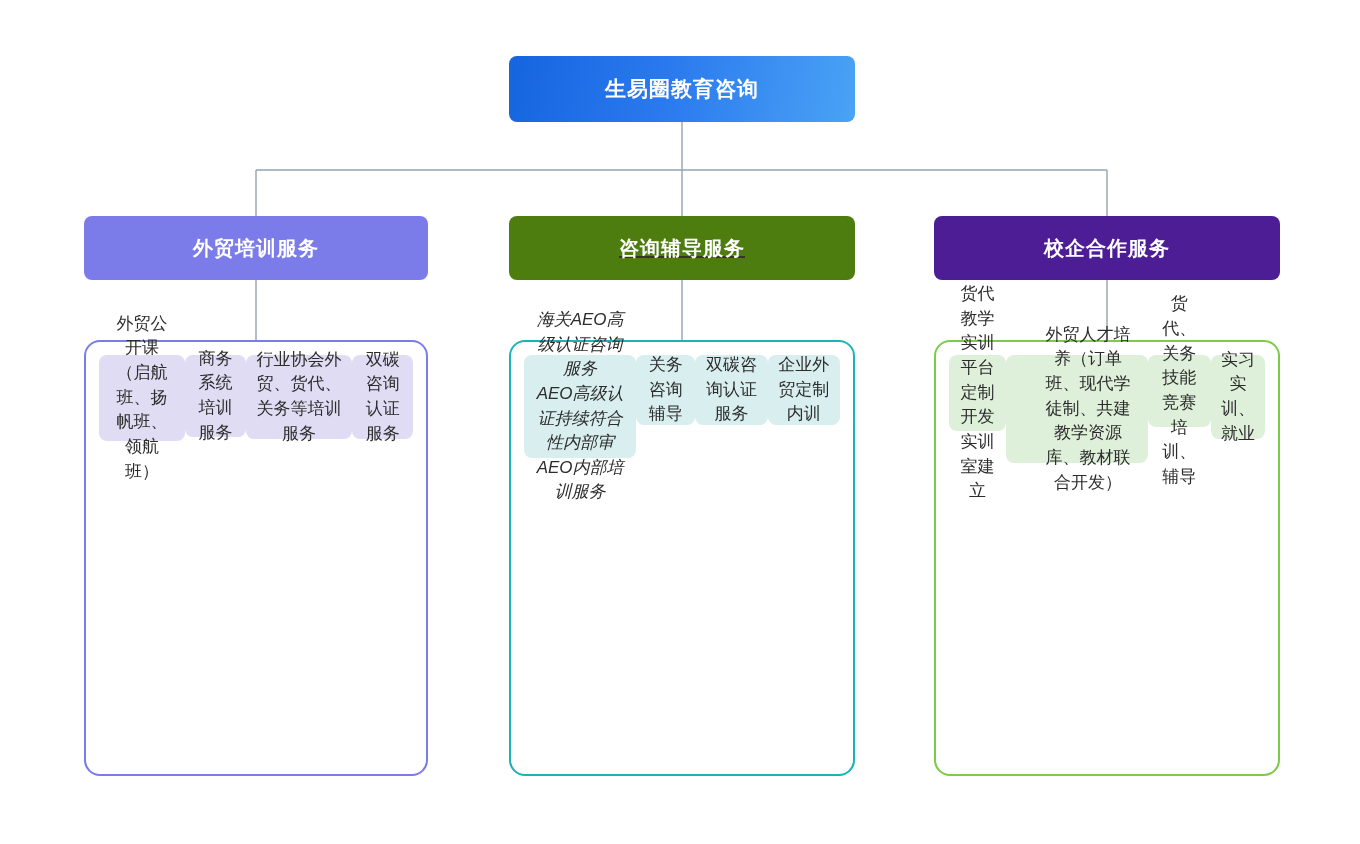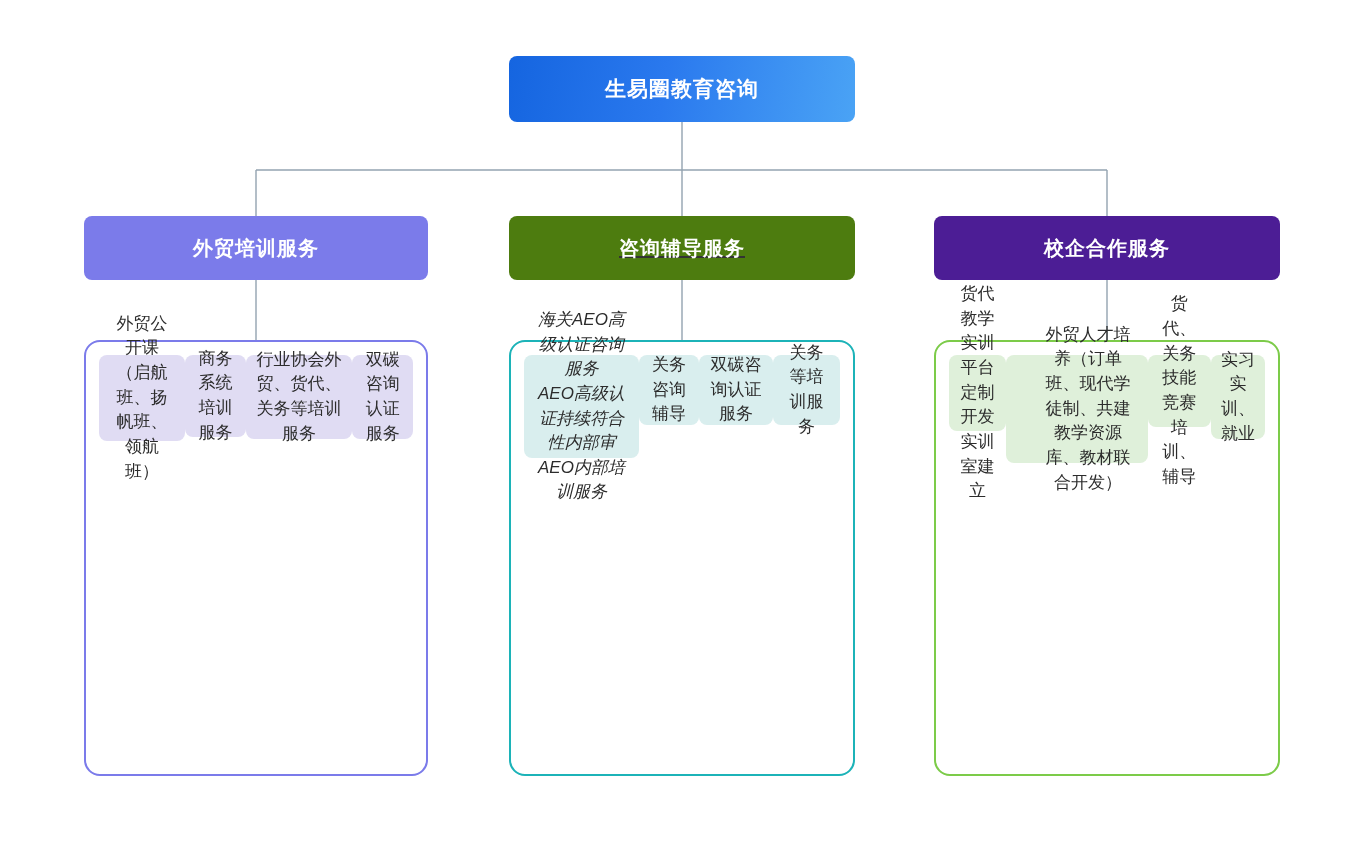--- a/index.html
+++ b/index.html
@@ -192,21 +192,21 @@
     <div class="item-card">行业协会外贸、货代、关务等培训服务</div>
     <div class="item-card">双碳咨询认证服务</div>
   </div>
 
   <div class="items-box items-box-2">
     <div class="item-card">海关AEO高级认证咨询服务
 AEO高级认证持续符合性内部审
 AEO内部培训服务</div>
     <div class="item-card">关务咨询辅导</div>
     <div class="item-card">双碳咨询认证服务</div>
-    <div class="item-card">关务等培训服务</div>
+    <div class="item-card">企业外贸定制内训</div>
   </div>
 
   <div class="items-box items-box-3">
     <div class="item-card">货代教学实训平台定制开发
 实训室建立</div>
     <div class="item-card">外贸人才培养（订单班、现代学徒制、共建教学资源库、教材联合开发）</div>
     <div class="item-card">货代、关务技能竞赛培训、辅导</div>
     <div class="item-card">实习实训、就业</div>
   </div>
 

